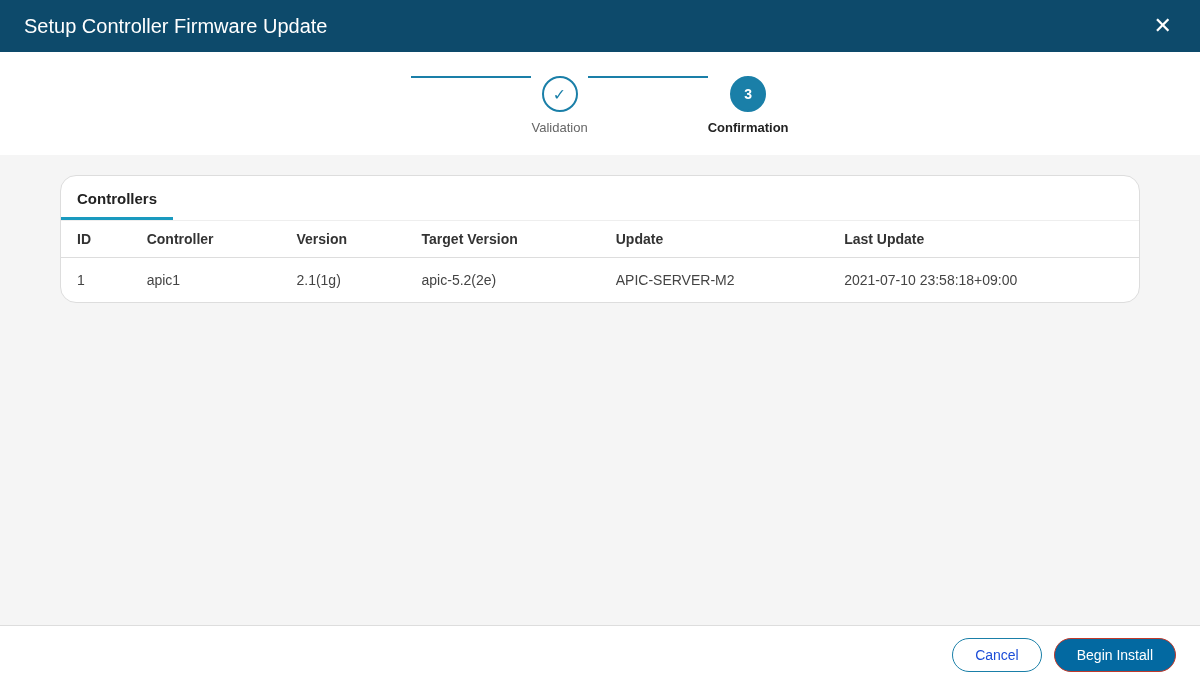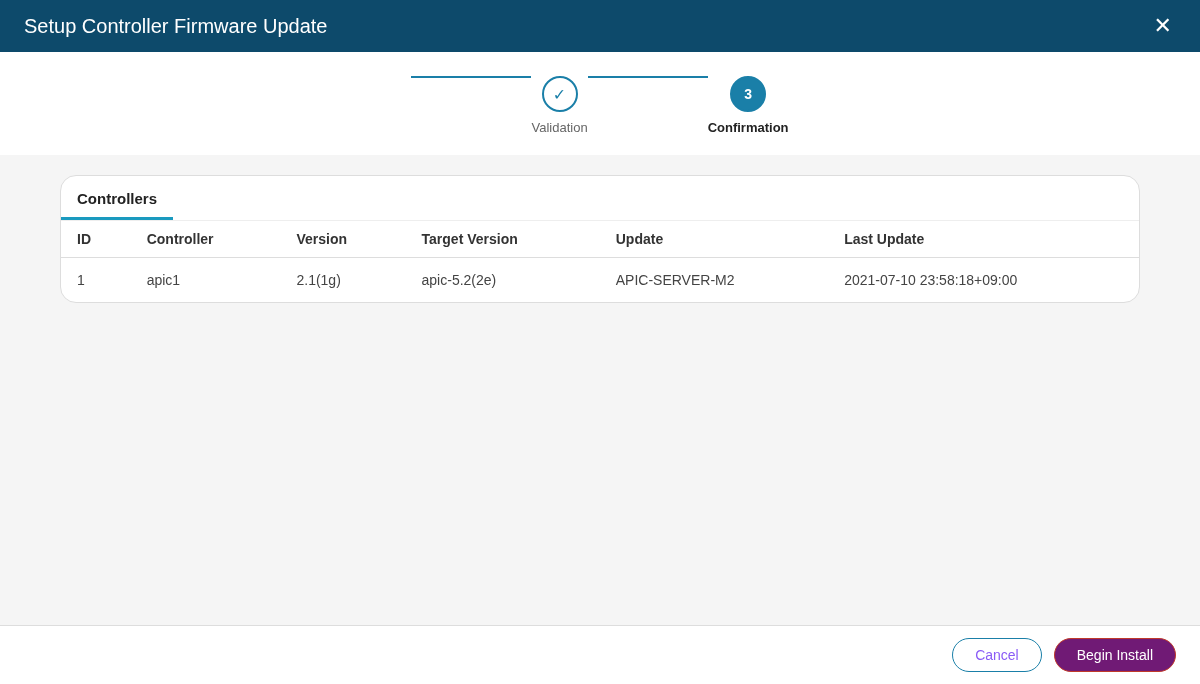--- a/index.html
+++ b/index.html
@@ -190,25 +190,25 @@
       padding: 8px 22px;
       border-radius: 20px;
       font-size: 14px;
       cursor: pointer;
       border: 1px solid #1a7fa8;
       font-weight: 500;
     }
     
     .btn-outline {
       background: #fff;
-      color: #8b5cf6;
+      color: #1d4ed8;
     }
     
     .btn-primary {
-      background: #701a75;
+      background: #0369a1;
       color: #fff;
       border-color: #c0392b;
     }
     
     .checkmark::after {
       content: '✓';
       font-size: 16px;
     }
   </style>
 </head>

